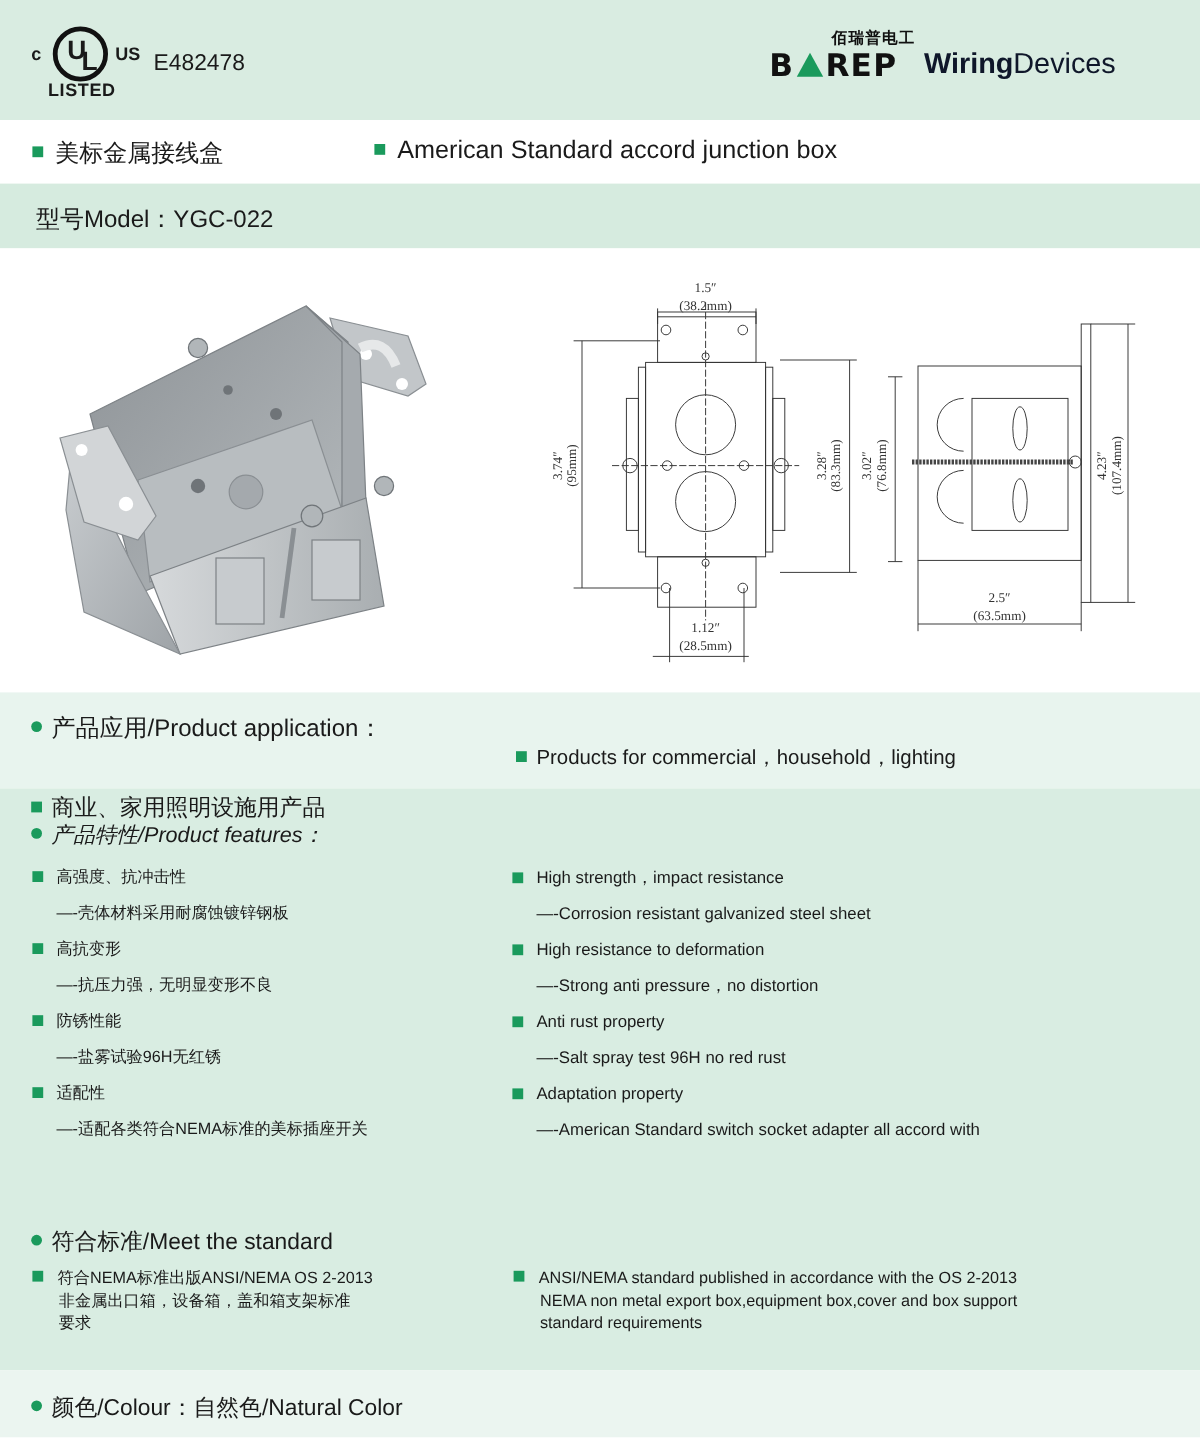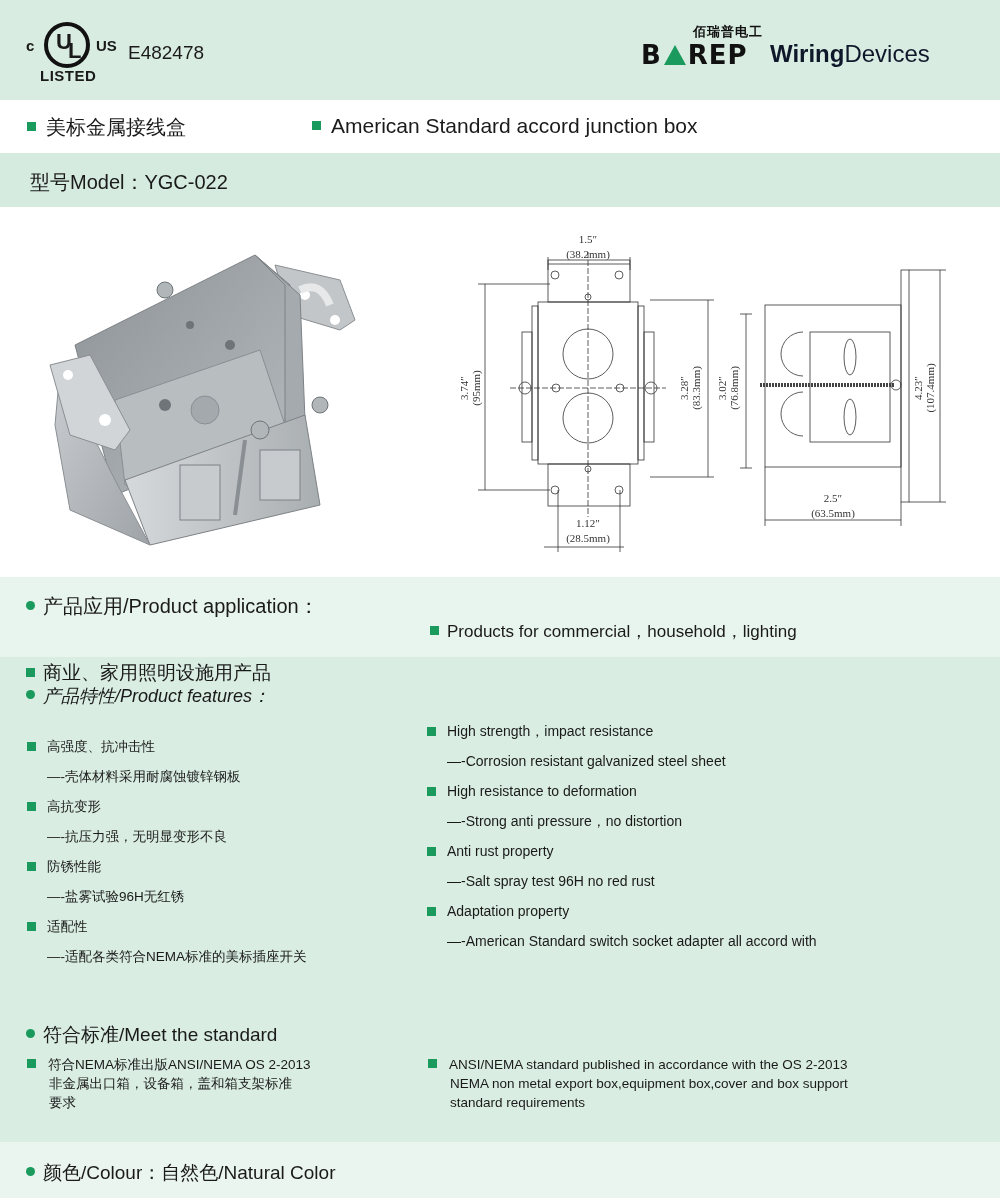--- a/index.html
+++ b/index.html
@@ -49,21 +49,21 @@
   
   .app-head { left:26px; top:593px; font-size:20px; }
   .app-head .dot, .feat-head .dot, .std-head .dot, .colour-line .dot { margin-right:8px; vertical-align:3px; }
   .app-cn { left:26px; top:619px; font-size:19px;margin-top:41px; }
   .app-cn .sq, .app-en .sq { margin-right:8px; vertical-align:2px; }
   .app-en { left:430px; top:620px; font-size:17px; }
 
   .feat-head { left:26px; top:684px; font-size:18px;font-style:italic; }
 
   .feat-col { position:absolute; top:720px; }
-  .feat-col.cn { left:27px; font-size:13.5px;margin-top:16px; }
+  .feat-col.cn { left:27px; font-size:13.5px; }
   .feat-col.en { left:427px; font-size:14px; }
   .feat-line { height:30px; line-height:22px; white-space:nowrap; }
   .feat-line .sq { margin-right:11px; vertical-align:0px; }
   .feat-line.sub { padding-left:20px; }
   .feat-line.sub2 { padding-left:37px; }
   .feat-col.en .feat-line.sub2 { padding-left:26px; }
 
   .std-head { left:26px; top:1022px; font-size:19px; }
   .std-col { position:absolute; top:1055px; font-size:13.5px; line-height:19px; }
   .std-col.cn { left:27px; }

